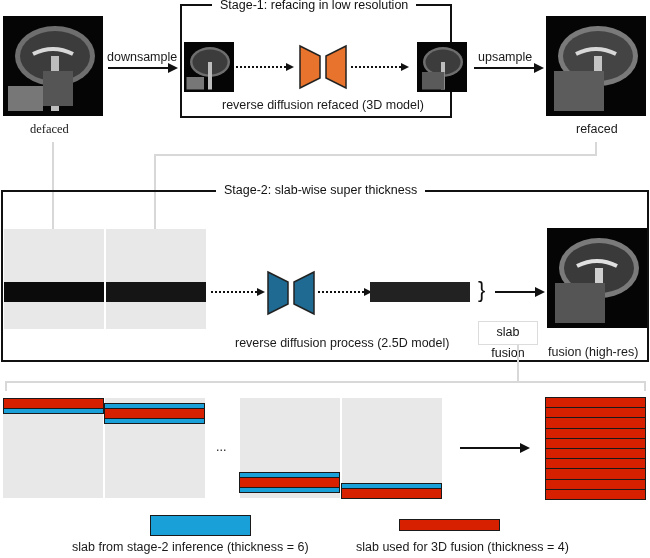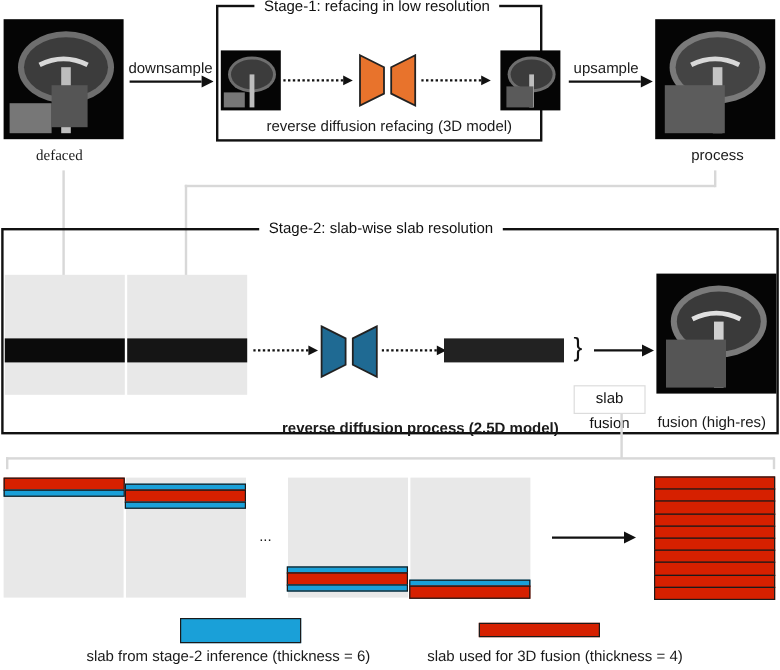--- a/index.html
+++ b/index.html
@@ -61,46 +61,46 @@
   <polygon points="50,1 58,5 50,9" fill="#111"></polygon>
 </svg>
 <div class="mri" style="left:417px;top:42px;width:50px;height:50px;">
   <svg viewBox="0 0 100 100">
       <ellipse cx="52" cy="40" rx="40" ry="30" fill="#6e6e6e"></ellipse>
       <ellipse cx="52" cy="40" rx="35" ry="25" fill="#3c3c3c"></ellipse>
       <rect x="48" y="40" width="8" height="55" fill="#bdbdbd"></rect>
       <rect x="10" y="60" width="45" height="35" fill="#5a5a5a"></rect>
     </svg>
 </div>
-<div class="lbl" style="left:222px;top:98px;">reverse diffusion refacing (3D model)</div>
+<div class="lbl" style="left:222px;top:98px;">reverse diffusion refaced (3D model)</div>
 
 <div class="lbl" style="left:478px;top:50px;text-align:center;">upsample</div>
 <svg class="abs" style="left:472px;top:62px;" width="74" height="12">
   <line x1="2" y1="6" x2="62" y2="6" stroke="#111" stroke-width="2"></line>
   <polygon points="62,1 72,6 62,11" fill="#111"></polygon>
 </svg>
 
 <div class="mri" style="left:546px;top:16px;width:100px;height:100px;">
   <svg viewBox="0 0 100 100">
       <ellipse cx="52" cy="40" rx="40" ry="30" fill="#7a7a7a"></ellipse>
       <ellipse cx="52" cy="40" rx="35" ry="25" fill="#444"></ellipse>
       <path d="M30 38 Q50 28 70 38" stroke="#d8d8d8" stroke-width="4" fill="none"></path>
       <rect x="48" y="40" width="8" height="55" fill="#c4c4c4"></rect>
       <rect x="8" y="55" width="50" height="40" fill="#5c5c5c"></rect>
     </svg>
 </div>
-<div class="lbl" style="left:576px;top:122px;">process</div>
+<div class="lbl" style="left:576px;top:122px;">refaced</div>
 
 <div class="grey-line" style="left:52px;top:142px;width:2px;height:88px;"></div>
 <div class="grey-line" style="left:154px;top:154px;width:2px;height:76px;"></div>
 <div class="grey-line" style="left:154px;top:154px;width:442px;height:2px;"></div>
 <div class="grey-line" style="left:595px;top:142px;width:2px;height:14px;"></div>
 
 <div class="box" style="left:1px;top:190px;width:648px;height:172px;"></div>
-<div class="titlebg" style="left:216px;top:183px;">Stage-2: slab-wise slab resolution</div>
+<div class="titlebg" style="left:216px;top:183px;">Stage-2: slab-wise super thickness</div>
 
 <div class="panel" style="left:4px;top:229px;width:100px;height:100px;"></div>
 <div class="panel" style="left:106px;top:229px;width:100px;height:100px;"></div>
 <div class="abs" style="left:4px;top:282px;width:100px;height:20px;background:#0b0b0b;"></div>
 <div class="abs" style="left:106px;top:282px;width:100px;height:20px;background:#151515;"></div>
 
 <svg class="abs" style="left:211px;top:287px;" width="56" height="10">
   <line x1="0" y1="5" x2="46" y2="5" stroke="#111" stroke-width="2" stroke-dasharray="2,2"></line>
   <polygon points="46,1 54,5 46,9" fill="#111"></polygon>
 </svg>
@@ -120,21 +120,21 @@
 </svg>
 <div class="mri" style="left:547px;top:228px;width:100px;height:100px;">
   <svg viewBox="0 0 100 100">
       <ellipse cx="52" cy="40" rx="40" ry="30" fill="#7a7a7a"></ellipse>
       <ellipse cx="52" cy="40" rx="35" ry="25" fill="#3a3a3a"></ellipse>
       <path d="M30 38 Q50 28 70 38" stroke="#e0e0e0" stroke-width="4" fill="none"></path>
       <rect x="48" y="40" width="8" height="55" fill="#cfcfcf"></rect>
       <rect x="8" y="55" width="50" height="40" fill="#555"></rect>
     </svg>
 </div>
-<div class="lbl" style="left:235px;top:350px;font-weight:bold;">reverse diffusion process (2.5D model)</div>
+<div class="lbl" style="left:235px;top:336px;">reverse diffusion process (2.5D model)</div>
 <div class="fusionbox" style="left:478px;top:321px;width:60px;height:24px;line-height:21px;">slab fusion</div>
 <div class="lbl" style="left:548px;top:345px;">fusion (high-res)</div>
 
 <div class="grey-line" style="left:517px;top:345px;width:2px;height:37px;"></div>
 <div class="grey-line" style="left:5px;top:381px;width:640px;height:2px;"></div>
 <div class="grey-line" style="left:5px;top:381px;width:2px;height:10px;"></div>
 <div class="grey-line" style="left:644px;top:381px;width:2px;height:10px;"></div>
 
 <div class="panel" style="left:3px;top:398px;width:100px;height:100px;"></div>
 <div class="panel" style="left:105px;top:398px;width:100px;height:100px;"></div>

